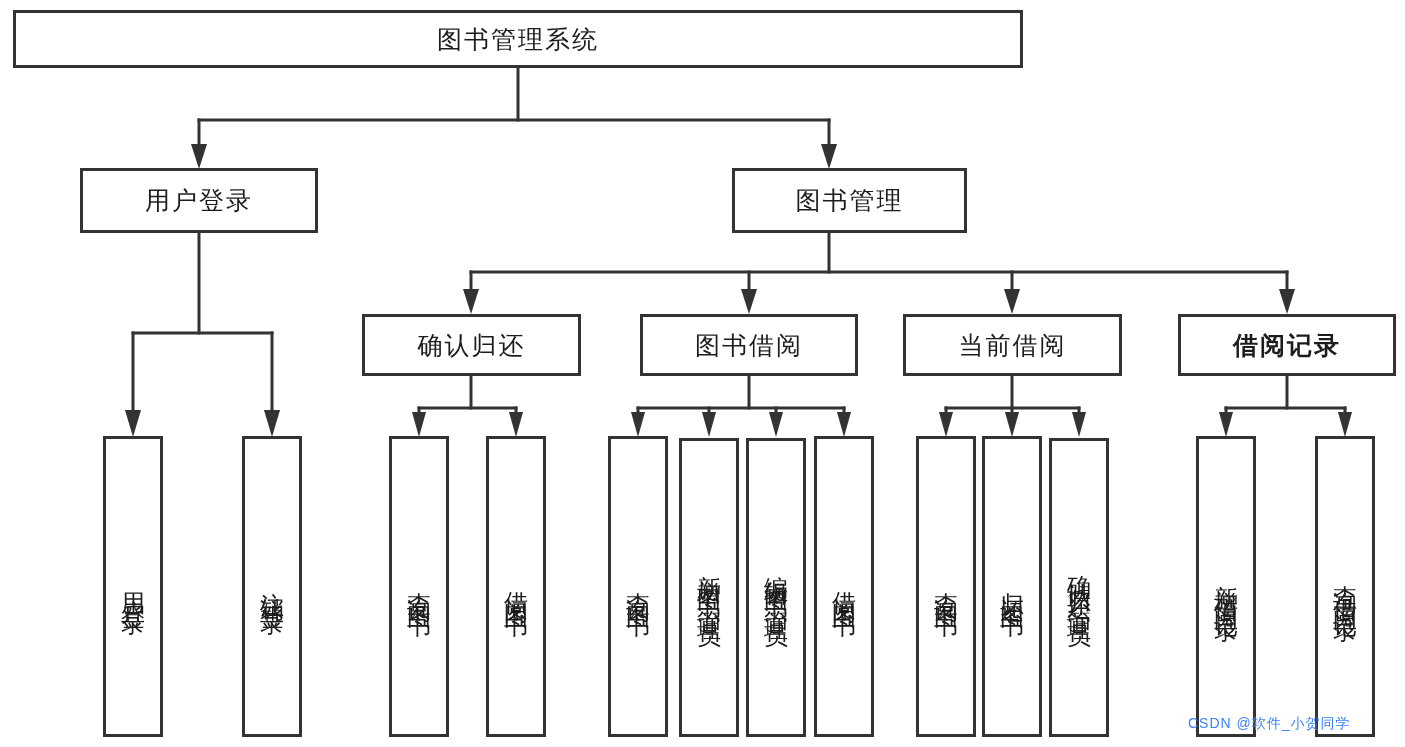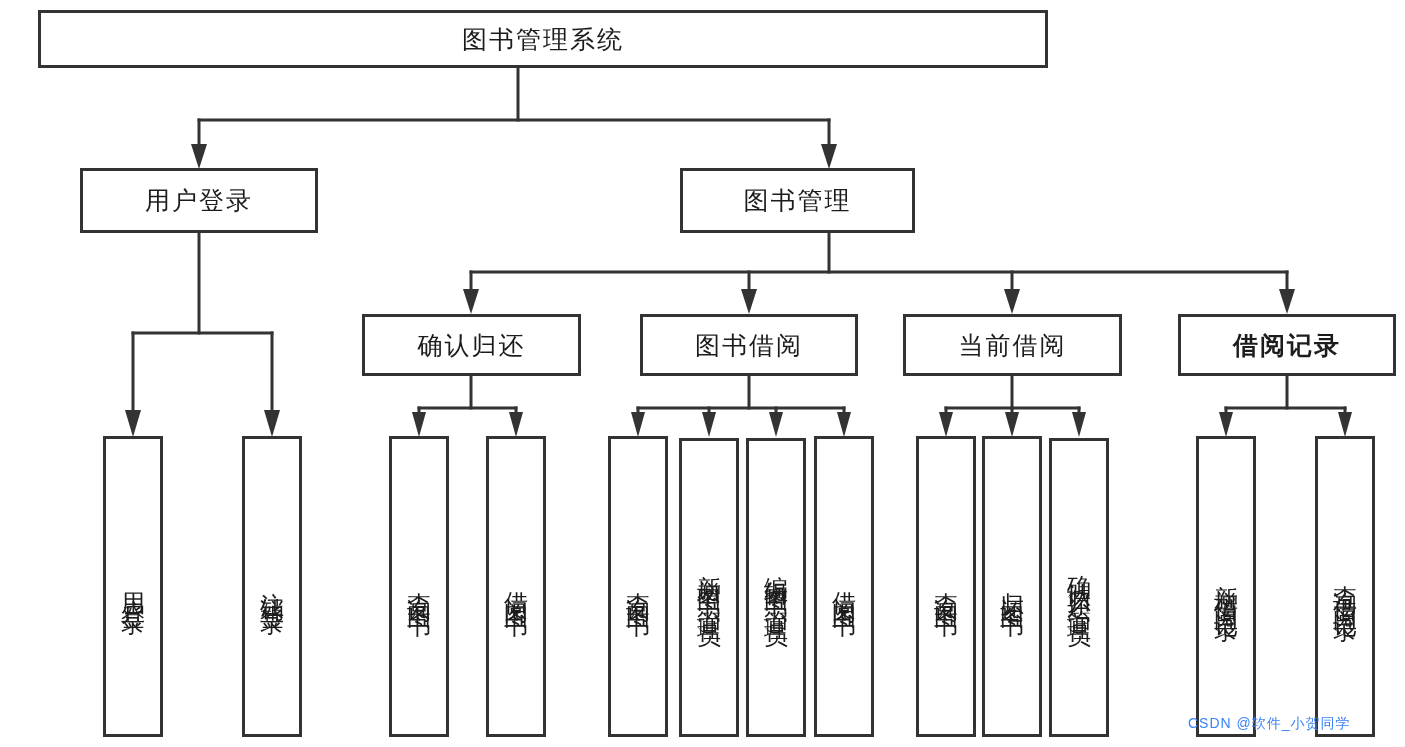--- a/index.html
+++ b/index.html
@@ -109,28 +109,28 @@
       <polygon points="769,412 783,412 776,437"></polygon>
       <polygon points="837,412 851,412 844,437"></polygon>
       <polygon points="939,412 953,412 946,437"></polygon>
       <polygon points="1005,412 1019,412 1012,437"></polygon>
       <polygon points="1072,412 1086,412 1079,437"></polygon>
       <polygon points="1219,412 1233,412 1226,437"></polygon>
       <polygon points="1338,412 1352,412 1345,437"></polygon>
     </g>
   </svg>
 
-  <div class="box hbox" style="left:13px; top:10px; width:1010px; height:58px;margin-left:25px;">
+  <div class="box hbox" style="left:13px; top:10px; width:1010px; height:58px;">
     <span>图书管理系统</span>
   </div>
 
   <div class="box hbox" style="left:80px; top:168px; width:238px; height:65px;">
     <span>用户登录</span>
   </div>
-  <div class="box hbox" style="left:680px; top:168px; width:235px; height:65px;">
+  <div class="box hbox" style="left:732px; top:168px; width:235px; height:65px;">
     <span>图书管理</span>
   </div>
 
   <div class="box hbox" style="left:362px; top:314px; width:219px; height:62px;">
     <span>确认归还</span>
   </div>
   <div class="box hbox" style="left:903px; top:314px; width:219px; height:62px;">
     <span>当前借阅</span>
   </div>
   <div class="box hbox" style="left:640px; top:314px; width:218px; height:62px;">

